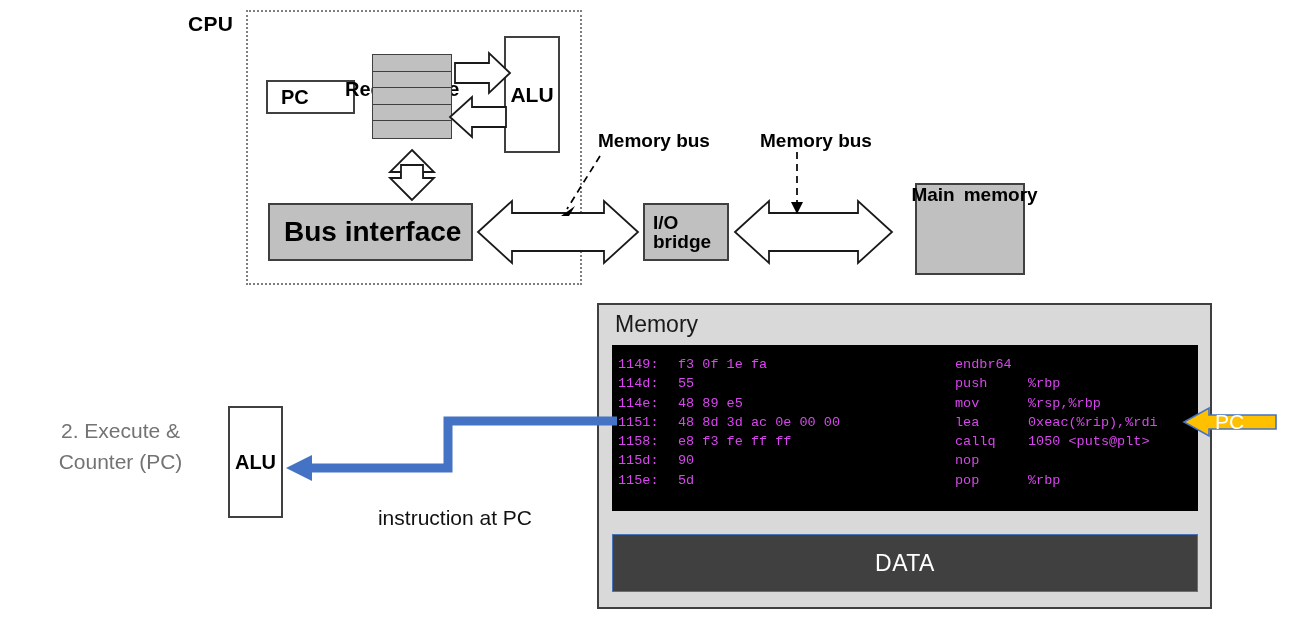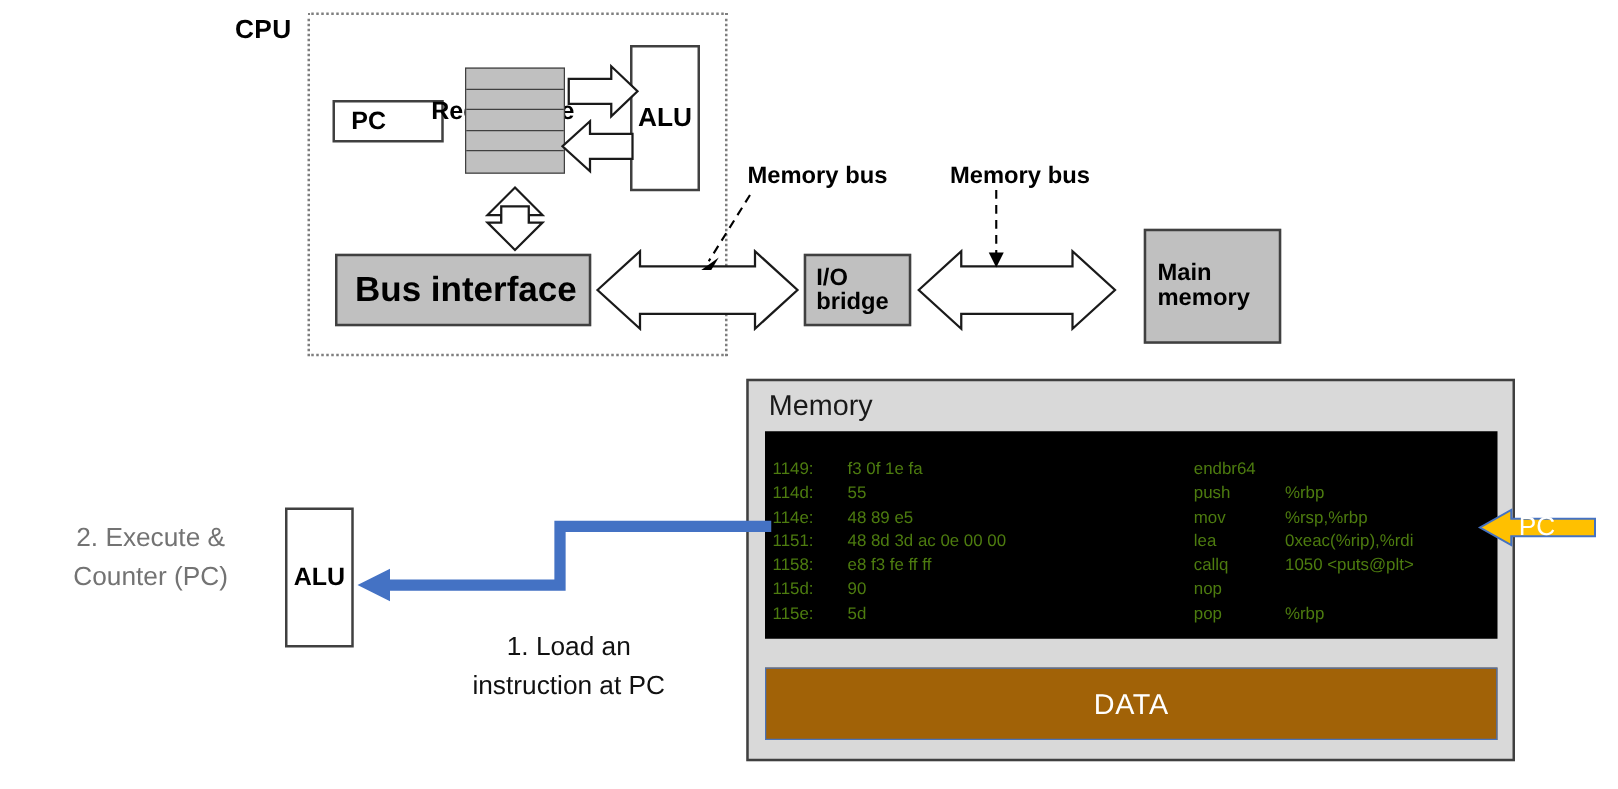--- a/index.html
+++ b/index.html
@@ -32,43 +32,43 @@
   #alu-box span{width:100%;text-align:center;font-size:21px;font-weight:bold;}
 
   #bus-interface{left:268px;top:203px;width:205px;height:58px;}
   #bus-interface span{margin-left:14px;font-size:28px;font-weight:bold;}
 
   #io-bridge{left:643px;top:203px;width:86px;height:58px;
              flex-direction:column;justify-content:center;align-items:flex-start;}
   #io-bridge span{margin-left:8px;font-size:19px;font-weight:bold;line-height:1.02;}
 
   #main-memory{left:915px;top:183px;width:110px;height:92px;
-               flex-direction:column;justify-content:center;align-items:flex-start;}
+               flex-direction:row;justify-content:center;align-items:flex-start;}
   #main-memory span{margin-left:9px;font-size:19px;font-weight:bold;line-height:1.05;}
 
   .buslabel{font-size:19px;font-weight:bold;}
   #system-bus-label{left:598px;top:130px;}
   #memory-bus-label{left:760px;top:130px;}
 
   
   #memory-panel{left:597px;top:303px;width:615px;height:306px;
                 background:#d9d9d9;border:2px solid #3f3f3f;box-sizing:border-box;}
   #memory-title{left:615px;top:311px;font-size:23px;color:#1a1a1a;}
   #code-box{left:612px;top:345px;width:586px;height:166px;background:#000;}
-  #code-lines{position:absolute;left:0;top:20px;width:100%;
-              font-family:Liberation Sans, sans-serif;
-              font-size:13.5px;line-height:19.3px;color:#4d7c0f;}
+  #code-lines{position:absolute;left:0;top:10px;width:100%;
+              font-family:Liberation Mono, monospace;
+              font-size:13.5px;line-height:19.3px;color:#d946ef;}
   .cl{position:relative;height:19.3px;white-space:pre;}
   .c-addr{position:absolute;left:6px;}
   .c-bytes{position:absolute;left:66px;}
   .c-mn{position:absolute;left:343px;}
   .c-op{position:absolute;left:416px;}
 
   #data-bar{left:612px;top:534px;width:586px;height:58px;
-            background:#a16207;border:1.5px solid #4a72b8;box-sizing:border-box;
+            background:#404040;border:1.5px solid #4a72b8;box-sizing:border-box;
             display:flex;align-items:center;justify-content:center;}
   #data-bar span{color:#ffffff;font-size:23px;letter-spacing:.5px;}
 
   
   #alu2-box{left:228px;top:406px;width:55px;height:112px;}
   #alu2-box span{width:100%;text-align:center;font-size:20px;font-weight:bold;}
 
   #caption-exec{left:18px;top:415px;width:205px;text-align:center;
                 font-size:21px;line-height:31px;color:#737373;}
   #caption-load{left:340px;top:502px;width:230px;text-align:center;
@@ -169,21 +169,20 @@
   <div class="abs wbox" id="alu2-box">
     <span>ALU</span>
   </div>
 
   <div class="abs" id="caption-exec">
     <div>2. Execute &amp;</div>
     <div>Counter (PC)</div>
   </div>
 
   <div class="abs" id="caption-load">
-    <div>1. Load an</div>
     <div>instruction at PC</div>
   </div>
 
   <svg class="abs" style="left:0;top:0;width:1294px;height:631px;">
     <polyline points="617,421 448,421 448,468 305,468" fill="none" stroke="#4472C4" stroke-width="9" stroke-linejoin="miter"></polyline>
     <polygon points="286,468 312,455 312,481" fill="#4472C4"></polygon>
   </svg>
 
   <svg class="abs" id="pc-arrow" viewBox="0 0 94 32" width="94" height="32">
     <polygon points="26,2 26,9 93,9 93,23 26,23 26,30 1,16" fill="#FFC000" stroke="#4472C4" stroke-width="1.6" stroke-linejoin="miter"></polygon>

